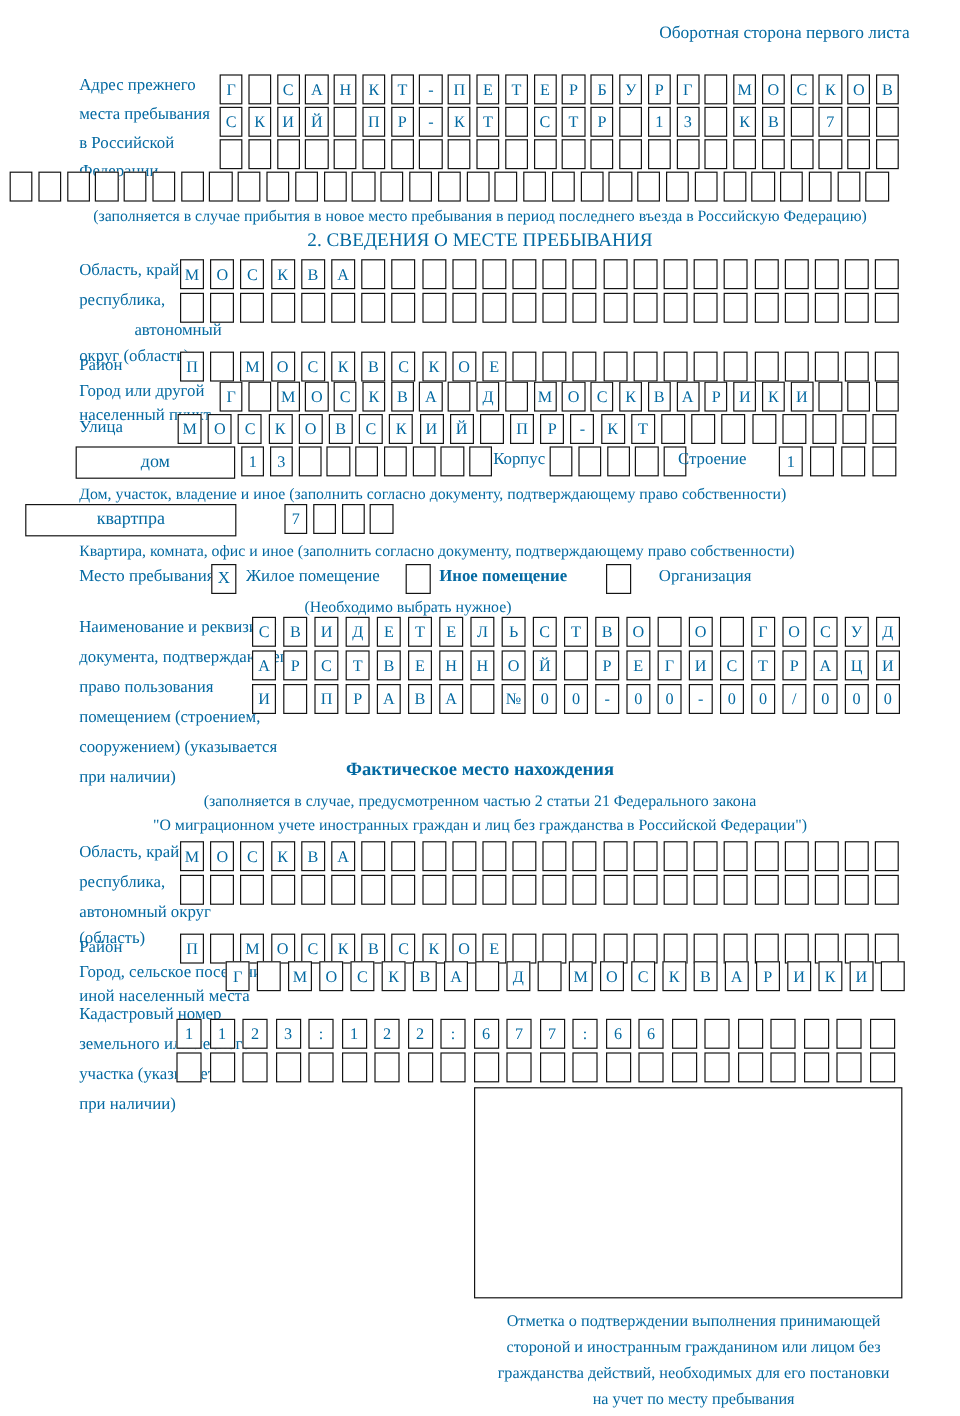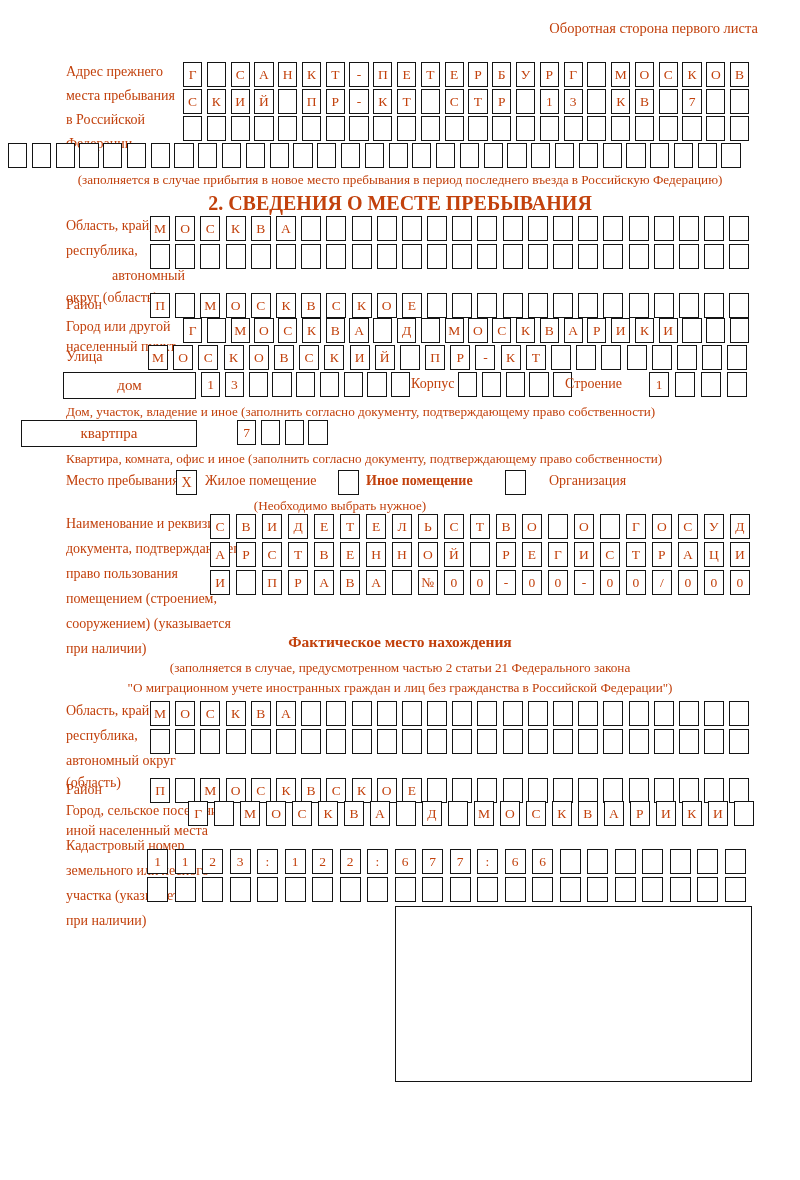--- a/index.html
+++ b/index.html
@@ -1,26 +1,26 @@
 <!DOCTYPE html>
 <html><head>
 <meta charset="utf-8">
 <style>
   * { margin:0; padding:0; box-sizing:border-box; }
   html,body { background:#fff; }
   .page {
     position:relative; width:800px; height:1180px; background:#fff;
-    font-family:"Liberation Serif","DejaVu Serif",serif; color:#c2410c;
+    font-family:"Liberation Serif","DejaVu Serif",serif; color:#0369a1;
     overflow:hidden;
   }
   .abs { position:absolute; }
   .lbl { font-size:14px; white-space:nowrap; }
   .note { font-size:13.2px; white-space:nowrap; }
   .center { left:0; width:800px; text-align:center; }
-  .title { font-weight:bold; font-size:20px; }
+  .title { font-weight:normal; font-size:16px; }
   .boxrow { display:flex; gap:4.6px; }
   .boxrow .cell {
     flex:0 0 19.2px; width:19.2px; height:25px;
     border:1.7px solid #141414; display:flex; align-items:center; justify-content:center;
     font-size:13.5px; background:#fff;
   }
   .pitch25 { gap:5.2px; } .pitch25 .cell { flex-basis:20px; width:20px; }
   .pitch26 { gap:5.8px; } .pitch26 .cell { flex-basis:20.2px; width:20.2px; }
   .pitch27 { gap:6.5px; } .pitch27 .cell { flex-basis:21px; width:21px; }
   .widebox {
@@ -591,14 +591,20 @@
       <span class="cell"></span>
       <span class="cell"></span>
       <span class="cell"></span>
       <span class="cell"></span>
       <span class="cell"></span>
       <span class="cell"></span>
       <span class="cell"></span>
     </div>
 
   <div class="abs stamp" style="left:395px; top:906px; width:357px; height:176px;"></div>
+  <div class="abs caption" style="left:378px; top:1090px; width:400px;">
+    <div>Отметка о подтверждении выполнения принимающей</div>
+    <div>стороной и иностранным гражданином или лицом без</div>
+    <div>гражданства действий, необходимых для его постановки</div>
+    <div>на учет по месту пребывания</div>
+  </div>
 
 </div>
 
 </body></html>

